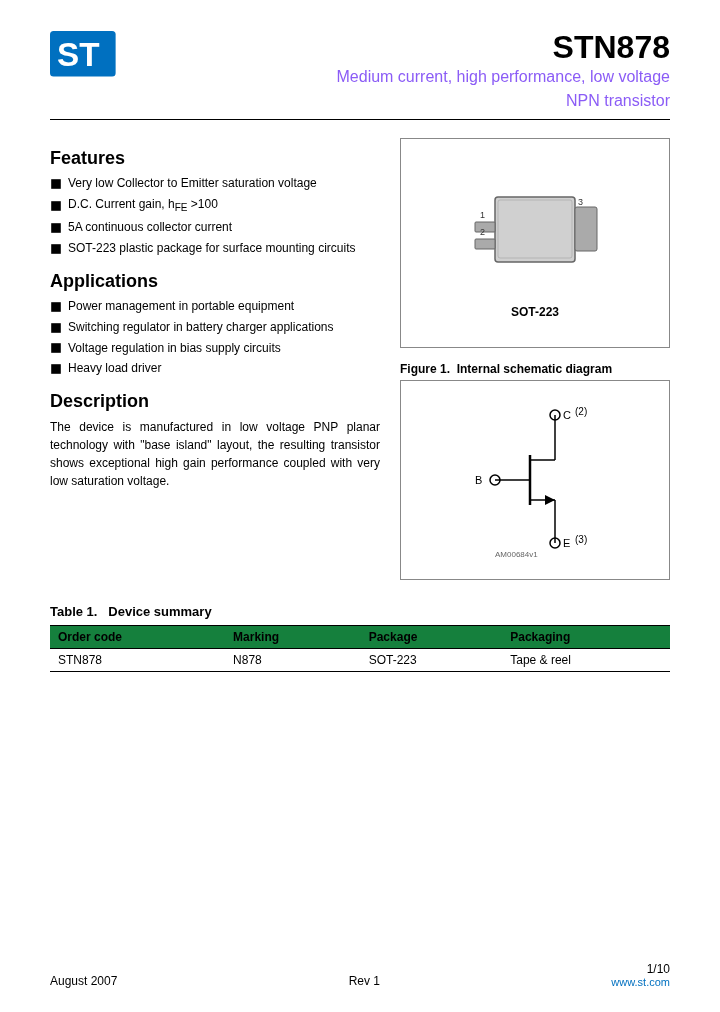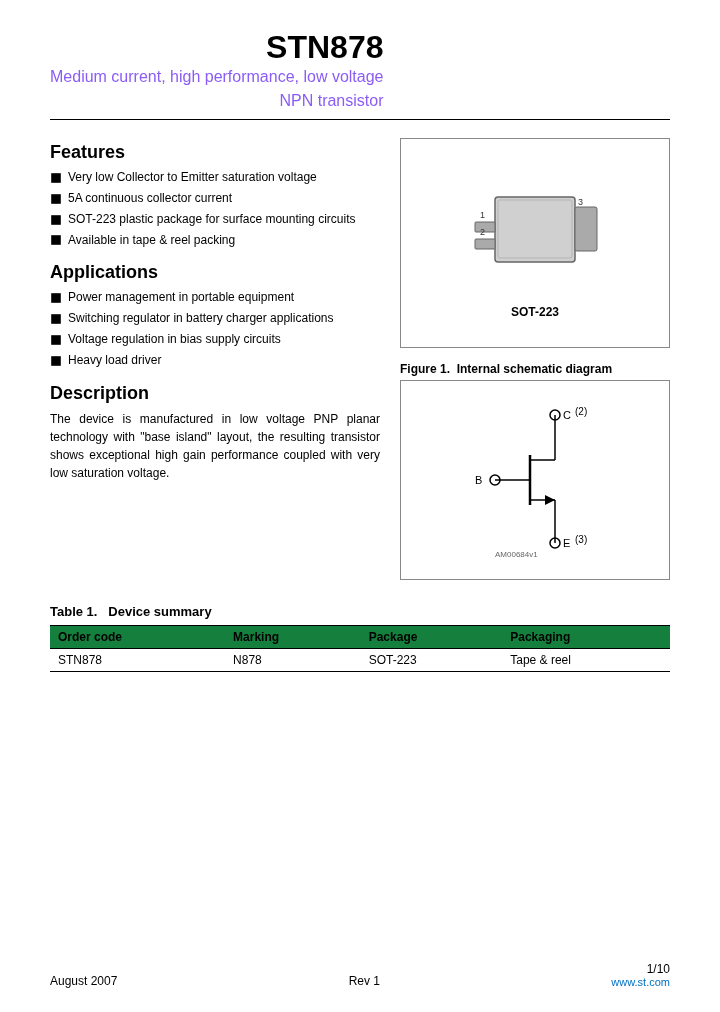--- a/index.html
+++ b/index.html
@@ -66,21 +66,21 @@
     }
 
     
     .section-title {
       font-size: 18px;
       font-weight: bold;
       color: #000;
       margin-bottom: 6px;
       margin-top: 14px;
     }
-    .section-title:first-child { margin-top: 4px; }
+    .section-title:first-child { margin-top: 10px; }
 
     
     .bullet-list {
       list-style: none;
       padding: 0;
       margin: 0 0 4px 0;
     }
     .bullet-list li {
       display: flex;
       align-items: center;
@@ -200,20 +200,28 @@
       text-align: center;
     }
   </style>
 </head>
 <body>
 
 <div class="page">
 
   <div class="header">
 
+    <div class="logo">
+      <svg viewBox="0 0 80 55" xmlns="http://www.w3.org/2000/svg">
+
+        <rect x="0" y="0" width="75" height="52" rx="4" fill="#0070c0"></rect>
+
+        <text x="8" y="40" font-family="Arial Black, Arial" font-weight="900" font-size="38" fill="white">ST</text>
+      </svg>
+    </div>
     <div class="title-block">
       <div class="part-number">STN878</div>
       <div class="subtitle">
         <span>Medium current, high performance, low voltage</span><br>
         <span>NPN transistor</span>
       </div>
     </div>
   </div>
   <hr class="header-divider">
 
@@ -226,33 +234,33 @@
         <li>
           <svg class="bullet-icon" viewBox="0 0 10 10">
               <rect x="1" y="1" width="8" height="8" fill="#000"></rect>
             </svg>
           <span class="bullet-text">Very low Collector to Emitter saturation voltage</span>
         </li>
         <li>
           <svg class="bullet-icon" viewBox="0 0 10 10">
               <rect x="1" y="1" width="8" height="8" fill="#000"></rect>
             </svg>
+          <span class="bullet-text">D.C. Current gain, h<sub>FE</sub> &gt;100</span>
+        </li>
+        <li>
+          <svg class="bullet-icon" viewBox="0 0 10 10">
+              <rect x="1" y="1" width="8" height="8" fill="#000"></rect>
+            </svg>
           <span class="bullet-text">5A continuous collector current</span>
         </li>
         <li>
           <svg class="bullet-icon" viewBox="0 0 10 10">
               <rect x="1" y="1" width="8" height="8" fill="#000"></rect>
             </svg>
           <span class="bullet-text">SOT-223 plastic package for surface mounting circuits</span>
-        </li>
-        <li>
-          <svg class="bullet-icon" viewBox="0 0 10 10">
-              <rect x="1" y="1" width="8" height="8" fill="#000"></rect>
-            </svg>
-          <span class="bullet-text">Available in tape &amp; reel packing</span>
         </li>
       </ul>
 
       <div class="section-title">Applications</div>
       <ul class="bullet-list">
         <li>
           <svg class="bullet-icon" viewBox="0 0 10 10">
               <rect x="1" y="1" width="8" height="8" fill="#000"></rect>
             </svg>
           <span class="bullet-text">Power management in portable equipment</span>

